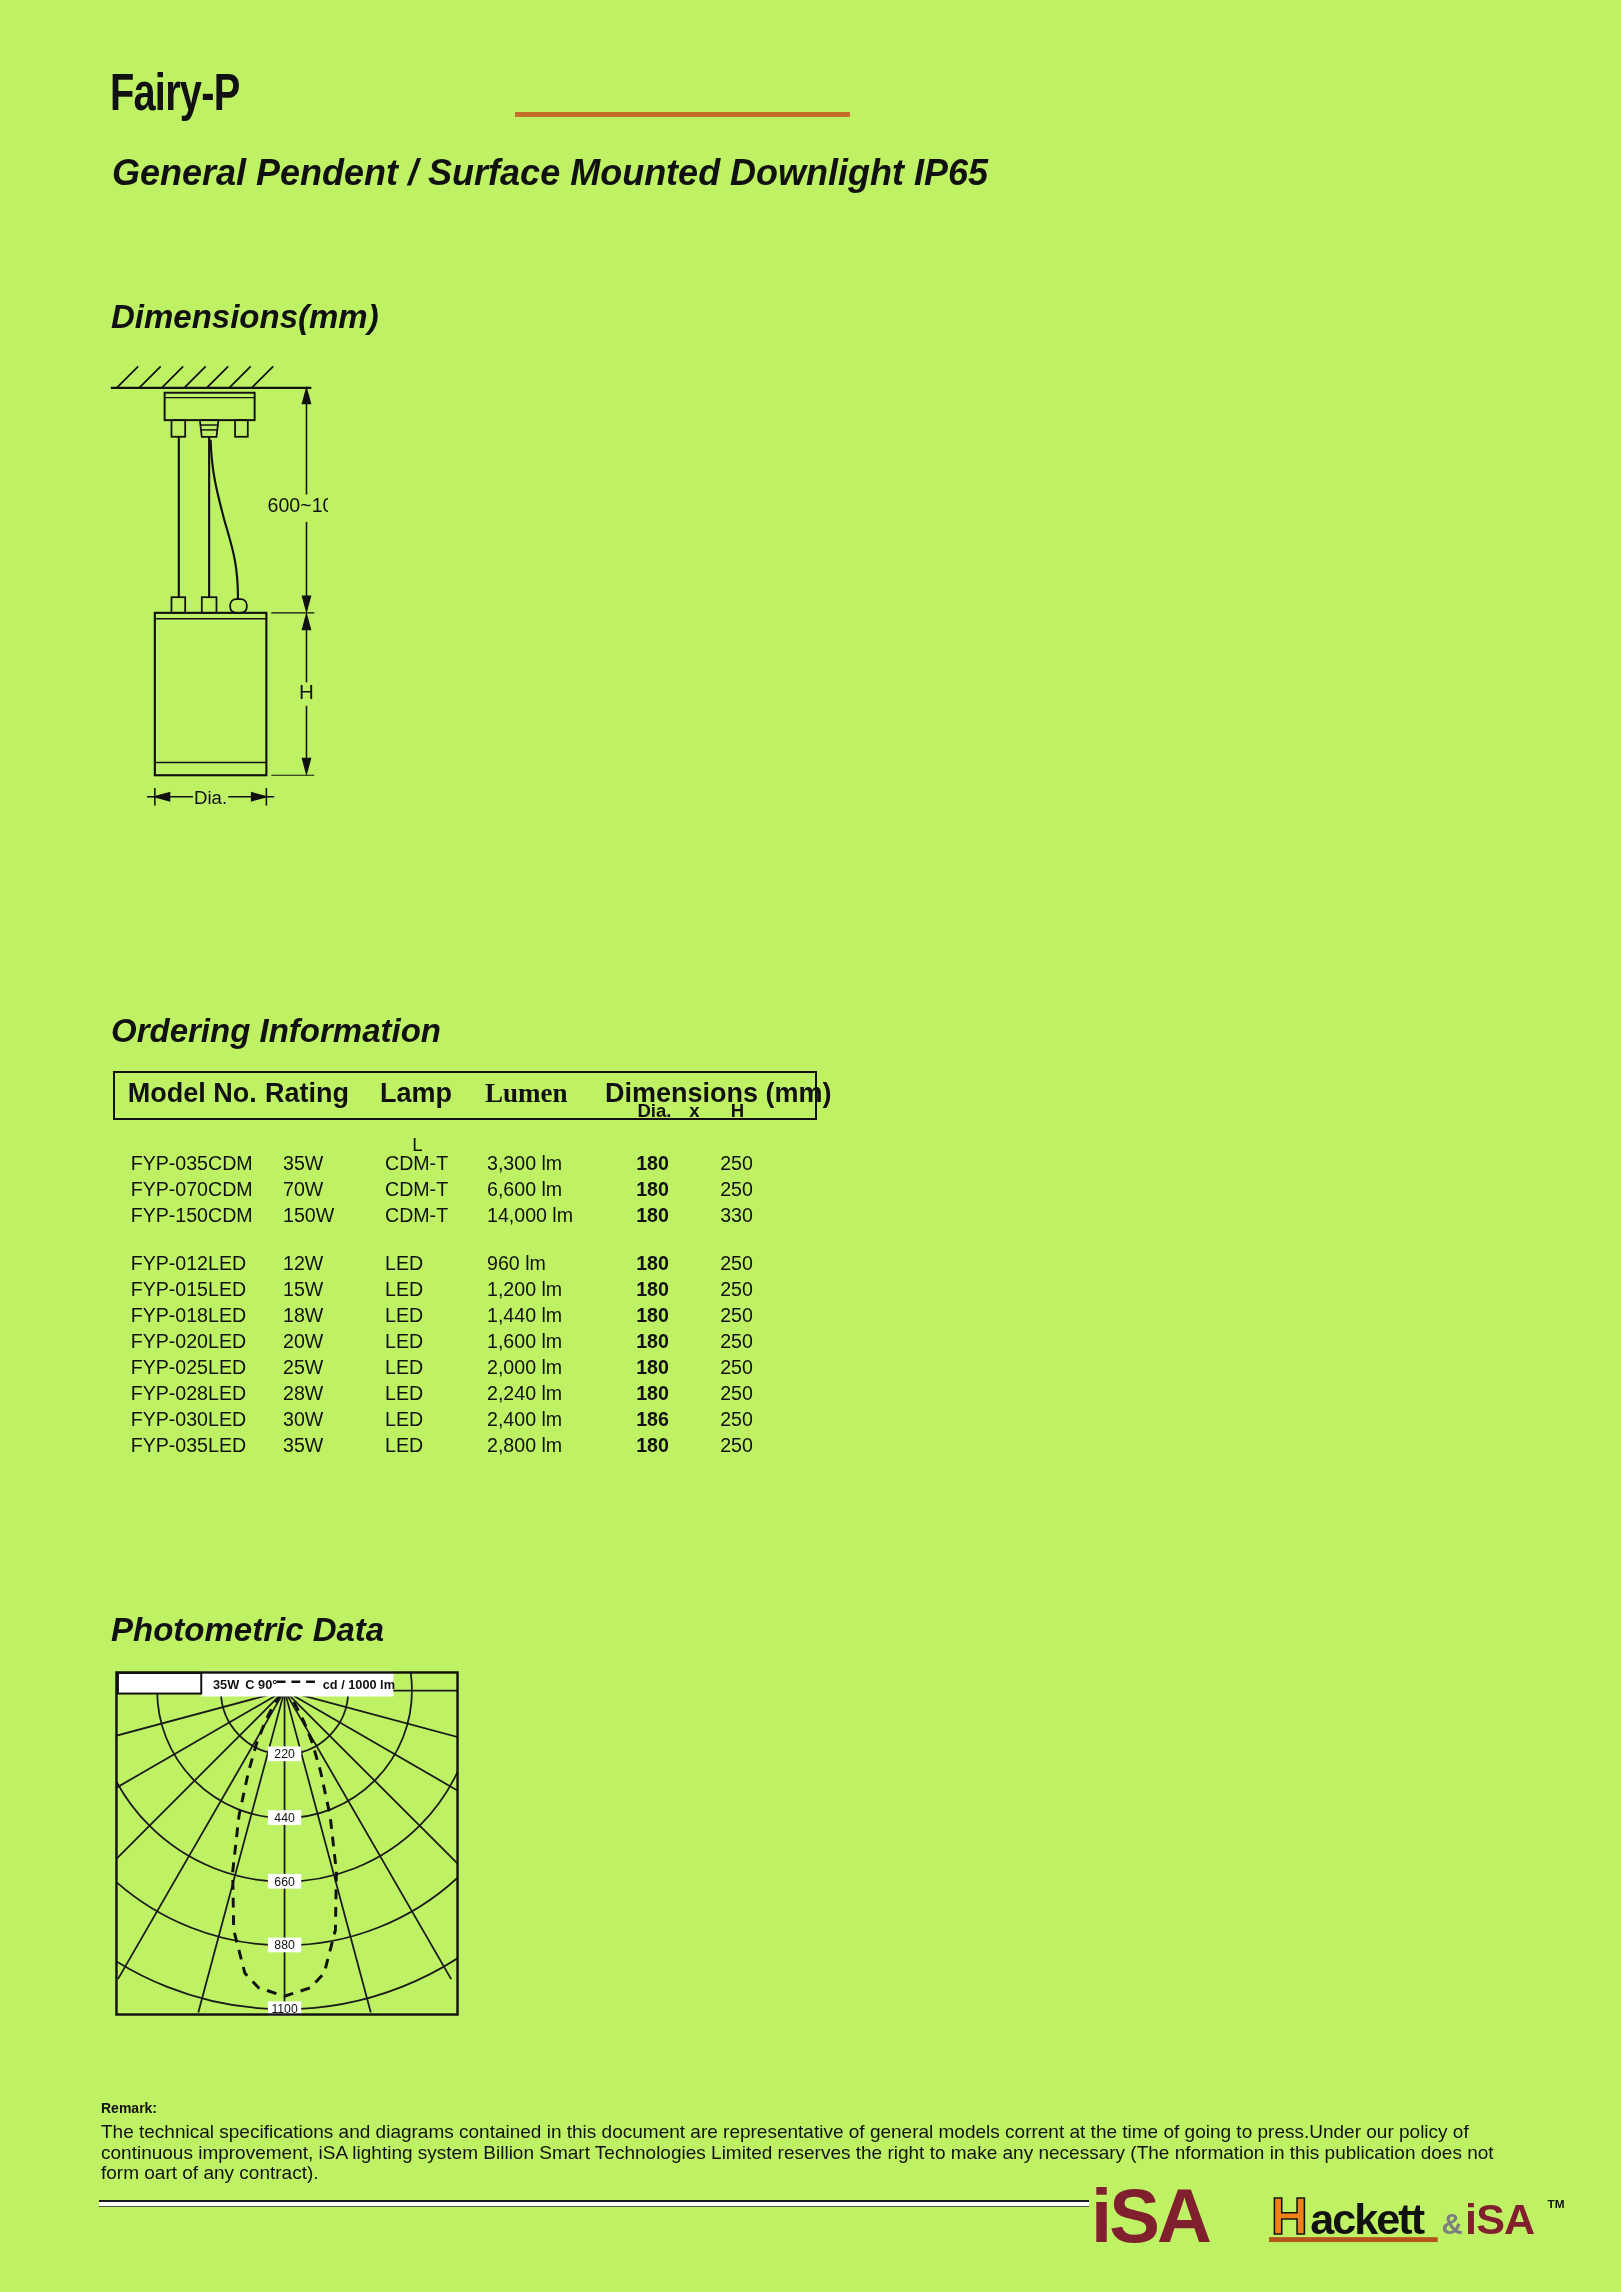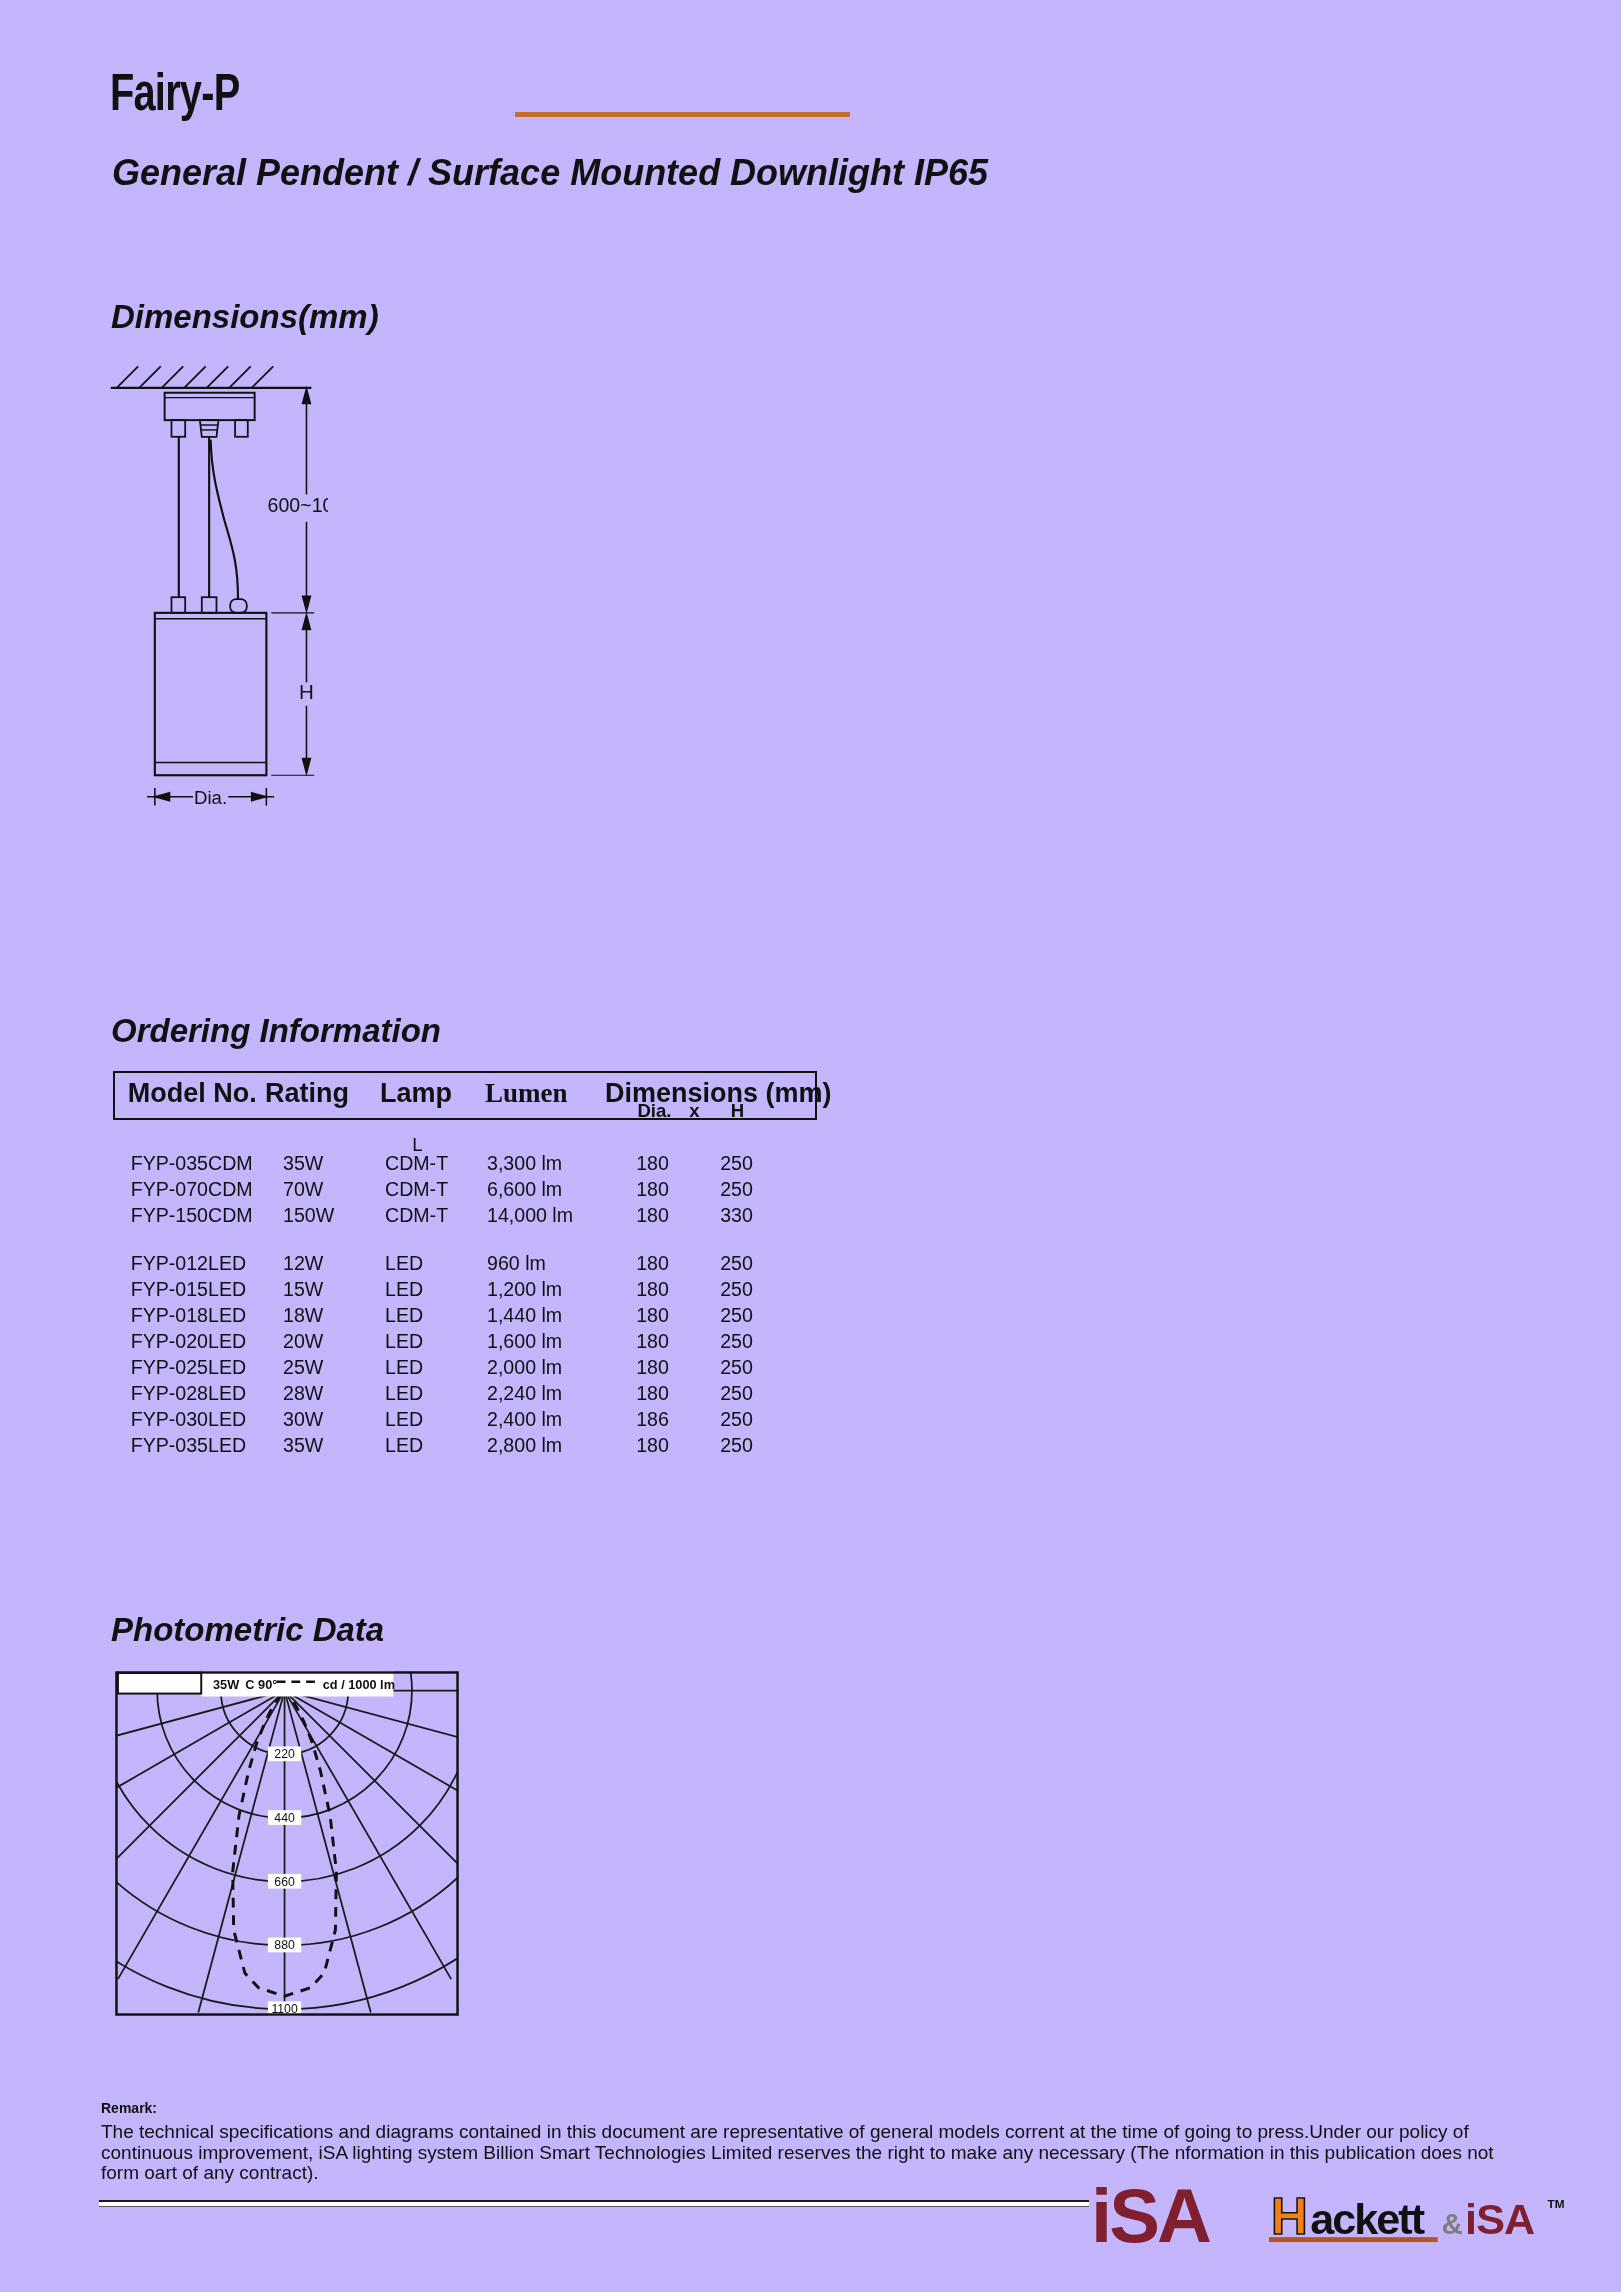--- a/index.html
+++ b/index.html
@@ -1,16 +1,16 @@
 <!DOCTYPE html>
 <html><head>
 <meta charset="utf-8">
 <style>
   html,body{margin:0;padding:0;background:#fff;}
-  .page{position:relative;width:1621px;height:2293px;background:#c4b5fd;overflow:hidden;
+  .page{position:relative;width:1621px;height:2293px;background:#bef264;overflow:hidden;
         font-family:"Liberation Sans",sans-serif;color:#111;}
 
   .title{position:absolute;left:110px;top:63px;font-size:51px;font-weight:bold;
          letter-spacing:-1px;white-space:nowrap;display:inline-block;
          transform:scaleX(0.78);transform-origin:0 50%;}
   .accent-line{position:absolute;left:515px;top:112px;width:335px;height:4.9px;background:#C56E2C;}
   .subtitle{position:absolute;left:112px;top:152px;font-size:36px;font-weight:bold;
             font-style:italic;white-space:nowrap;}
 
   .sec-heading{position:absolute;font-size:33px;font-weight:bold;font-style:italic;white-space:nowrap;}
@@ -38,21 +38,21 @@
   .lamp-note{position:absolute;left:398px;top:1134px;width:39px;text-align:center;
              font-size:18.6px;}
 
   .trows{position:absolute;left:115px;top:1150px;width:702px;}
   .trow{position:relative;height:26px;}
   .trow span{position:absolute;top:50%;transform:translateY(-50%);font-size:19.6px;white-space:nowrap;}
   .c-model{left:15.7px;}
   .c-rating{left:168px;}
   .c-lamp{left:270px;}
   .c-lumen{left:372px;}
-  .c-dia{left:502px;width:71px;text-align:center;}
+  .c-dia{left:502px;width:71px;text-align:center;font-weight:bold;}
   .c-h{left:588px;width:67px;text-align:center;}
   .tspacer{height:22px;}
 
   .photo-chart{position:absolute;left:115px;top:1671px;}
 
   .remark-label{position:absolute;left:101px;top:2100px;font-size:14px;font-weight:bold;text-align:right;}
   .remark-text{position:absolute;left:101px;top:2122px;width:1421px;font-size:19px;
                line-height:20.6px;margin:0;}
 
   .divider{position:absolute;left:99px;top:2200px;width:990px;height:3.9px;

